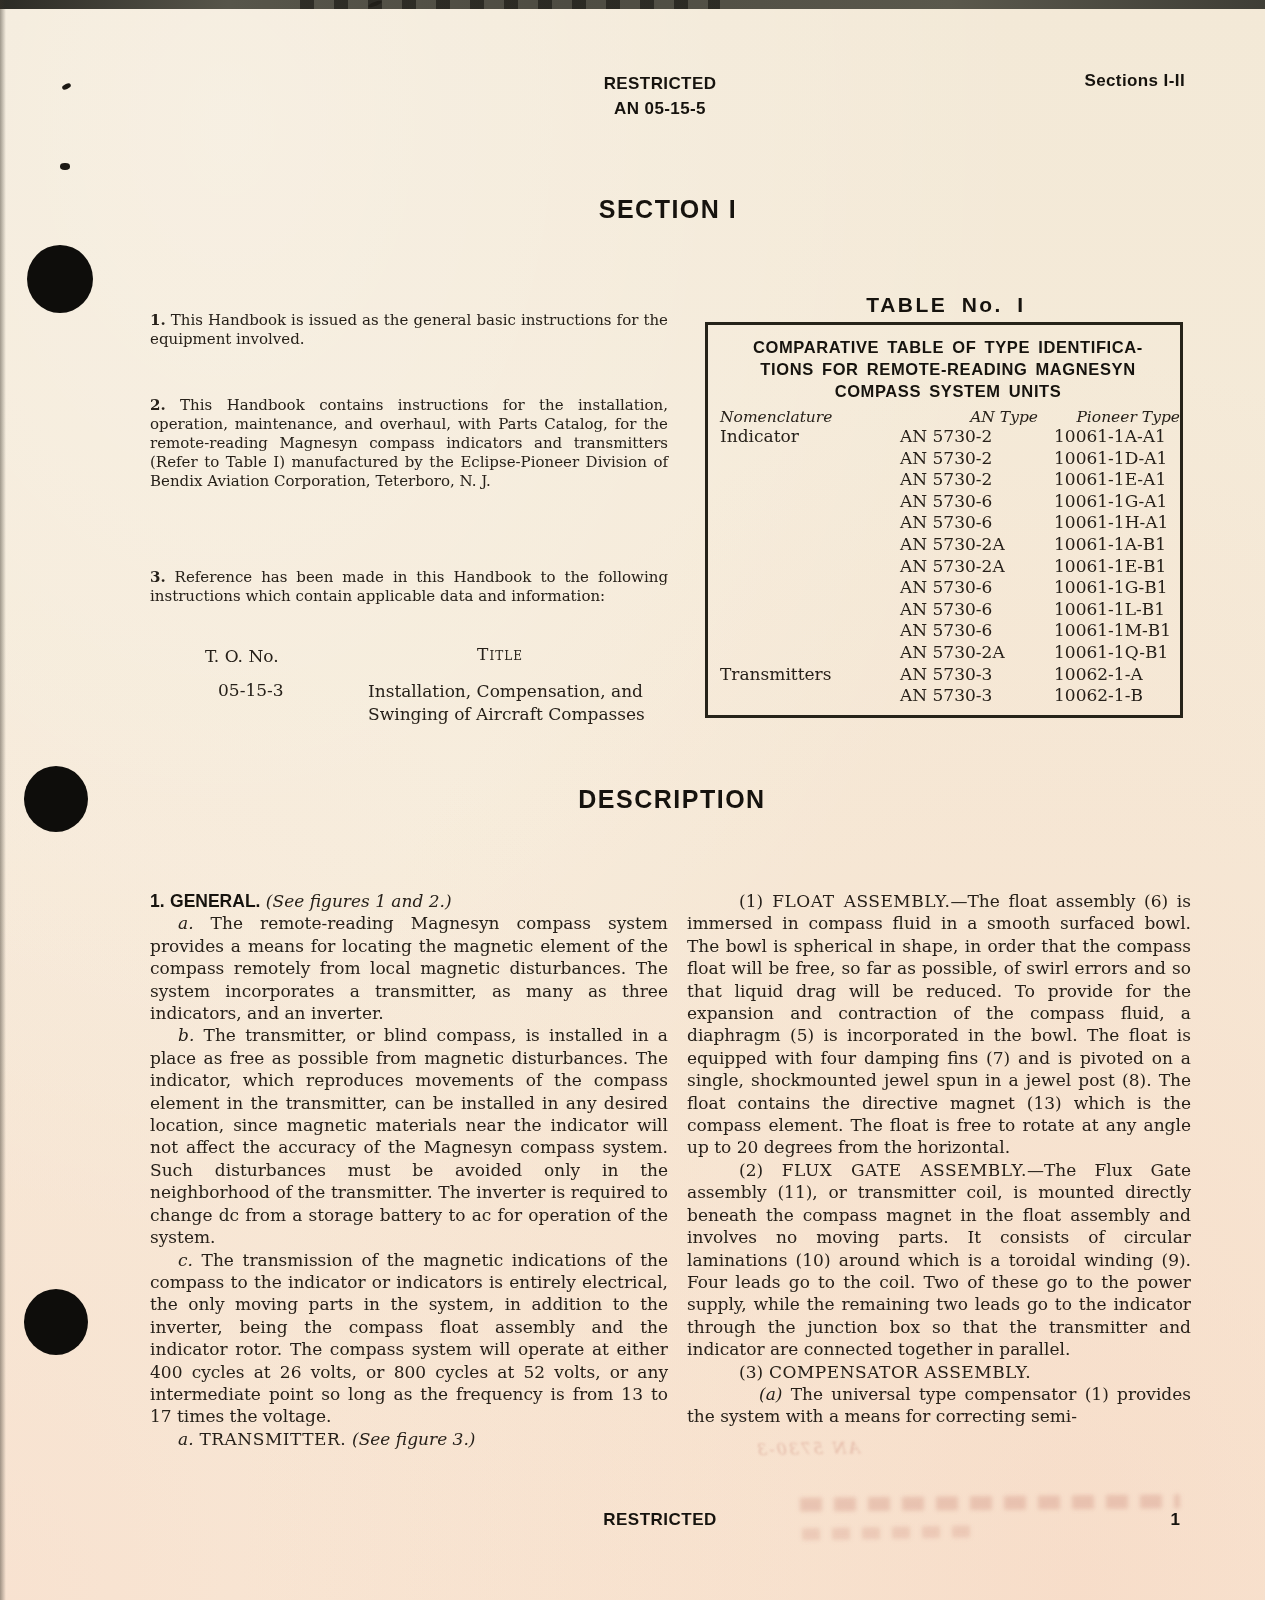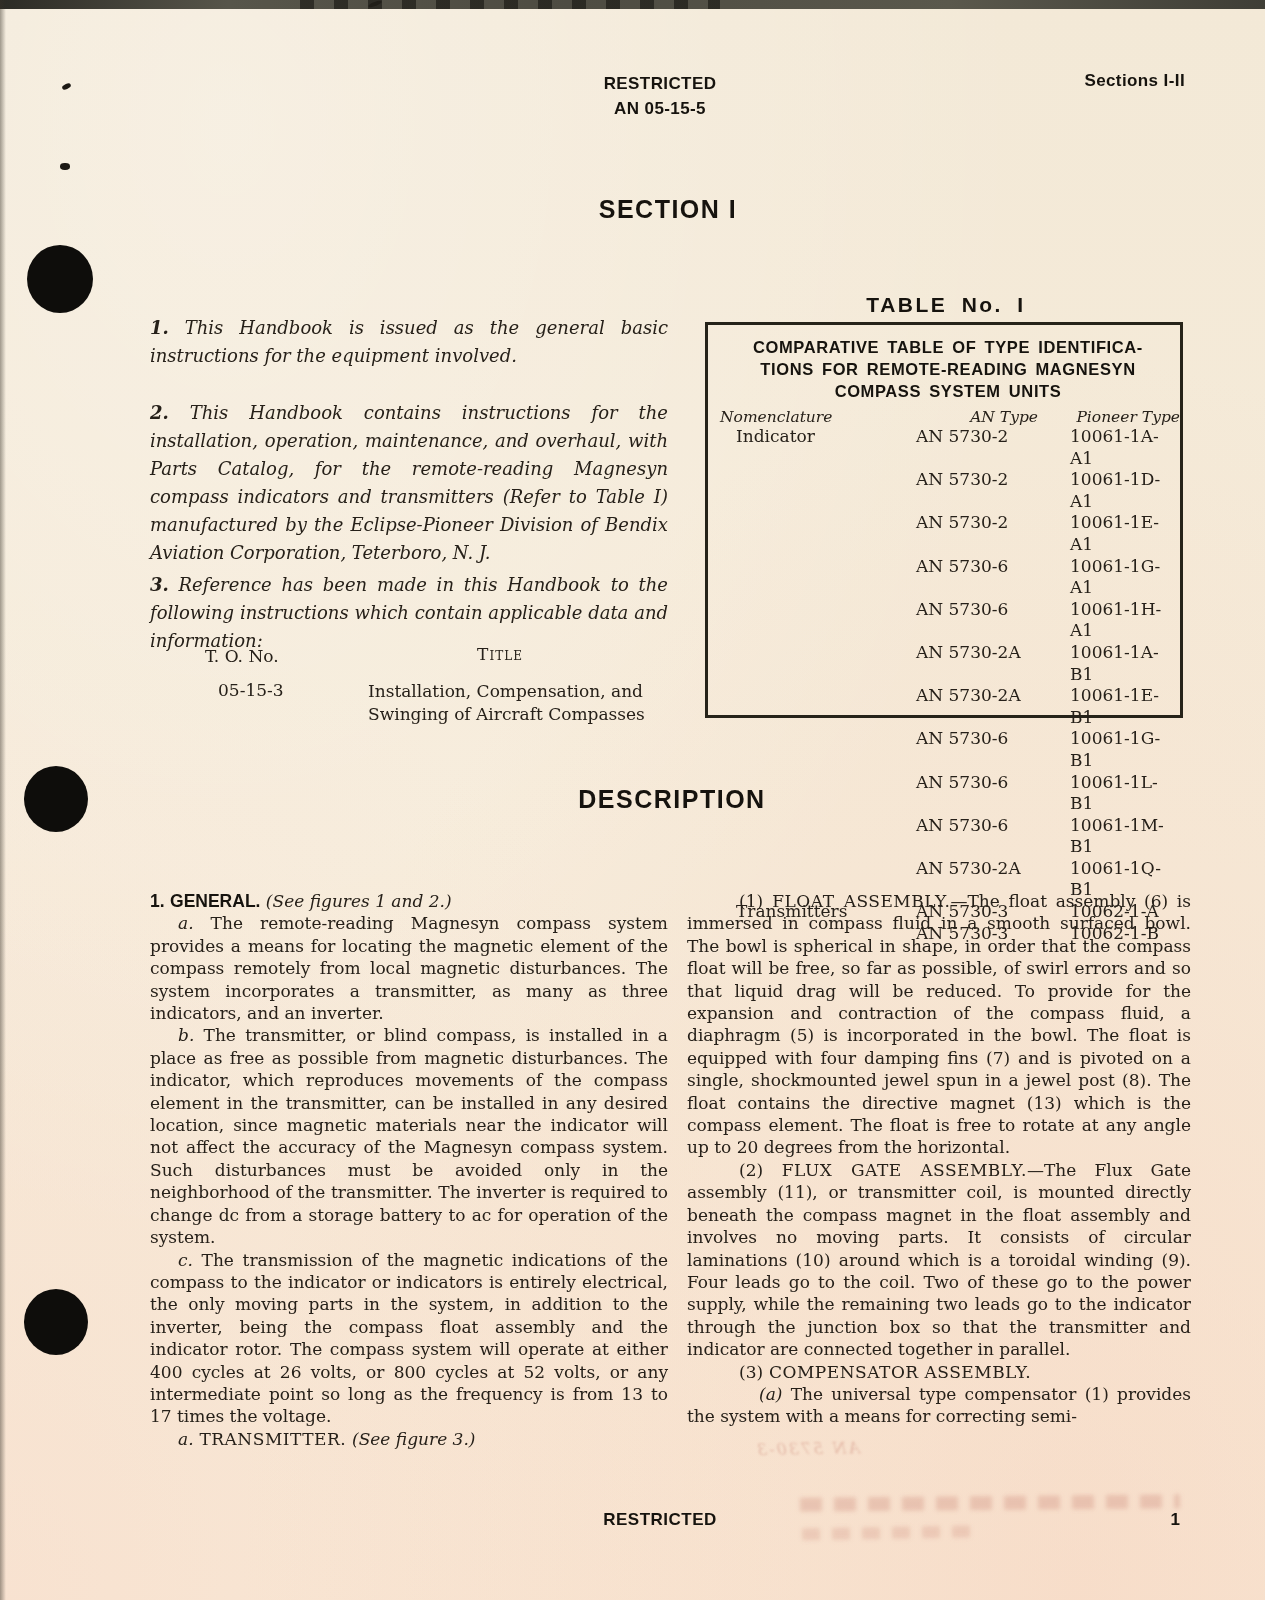--- a/index.html
+++ b/index.html
@@ -42,41 +42,41 @@
   
   .head-center{left:540px;top:71px;width:240px;text-align:center;font-size:17px;line-height:25px;letter-spacing:.4px;}
   .sections-ref{left:990px;top:71px;width:195px;text-align:right;font-size:17px;letter-spacing:.4px;}
 
   
   .sec-title{width:520px;text-align:center;font-size:25px;letter-spacing:1.5px;line-height:42px;}
   .s1-title{left:408px;top:188px;}
   .s2-title{left:412px;top:778px;}
 
   
-  .body-block{width:518px;font-size:18px;line-height:28px;font-style:italic;}
+  .body-block{width:518px;font-size:15px;line-height:19px;}
   .p1{left:150px;top:296px;}
   .p2{left:150px;top:381px;}
   .p3{left:150px;top:553px;}
   .pnum{font-weight:bold;font-family:"DejaVu Serif",serif;}
 
   
   .to-h1{left:205px;top:646px;width:120px;font-size:17px;}
   .to-h2{left:440px;top:644px;width:120px;text-align:center;font-size:17px;letter-spacing:1px;}
   .to-no{left:218px;top:680px;width:100px;font-size:17px;}
   .to-title{left:368px;top:680px;width:300px;font-size:17px;line-height:23px;}
 
   
   .t1-label{left:705px;top:293px;width:482px;text-align:center;font-size:21px;letter-spacing:2.5px;word-spacing:6px;}
   .t1-box{left:705px;top:322px;width:478px;height:396px;border:3px solid #262319;box-sizing:border-box;padding-top:11px;}
   .t1-title{text-align:center;font-size:16.5px;line-height:22px;letter-spacing:.6px;word-spacing:3px;padding:0 0;margin-left:8px;}
   .t1-grid{display:grid;grid-template-columns:180px 150px 1fr;}
   .t1-headrow{margin-top:6px;font-size:15.5px;font-style:italic;}
   .t1-headrow .c1{padding-left:12px;}
   .t1-headrow .c2,.t1-headrow .c3{text-align:right;}
-  .t1-row{font-size:17px;line-height:21.6px;padding-left:16px;}
+  .t1-row{font-size:17px;line-height:21.6px;}
   .t1-row .c1{padding-left:12px;}
   .t1-row .c2{padding-left:12px;}
   .t1-row .c3{padding-left:16px;}
 
   
   .s2-left{left:150px;top:890px;width:518px;font-size:17px;line-height:22.4px;}
   .s2-right{left:687px;top:890px;width:504px;font-size:17px;line-height:22.4px;}
   .s2-left p,.s2-right p{margin:0;}
   .gen-head{font-size:17px;line-height:22.4px;}
   .gen-head .sans{font-size:17.5px;}

